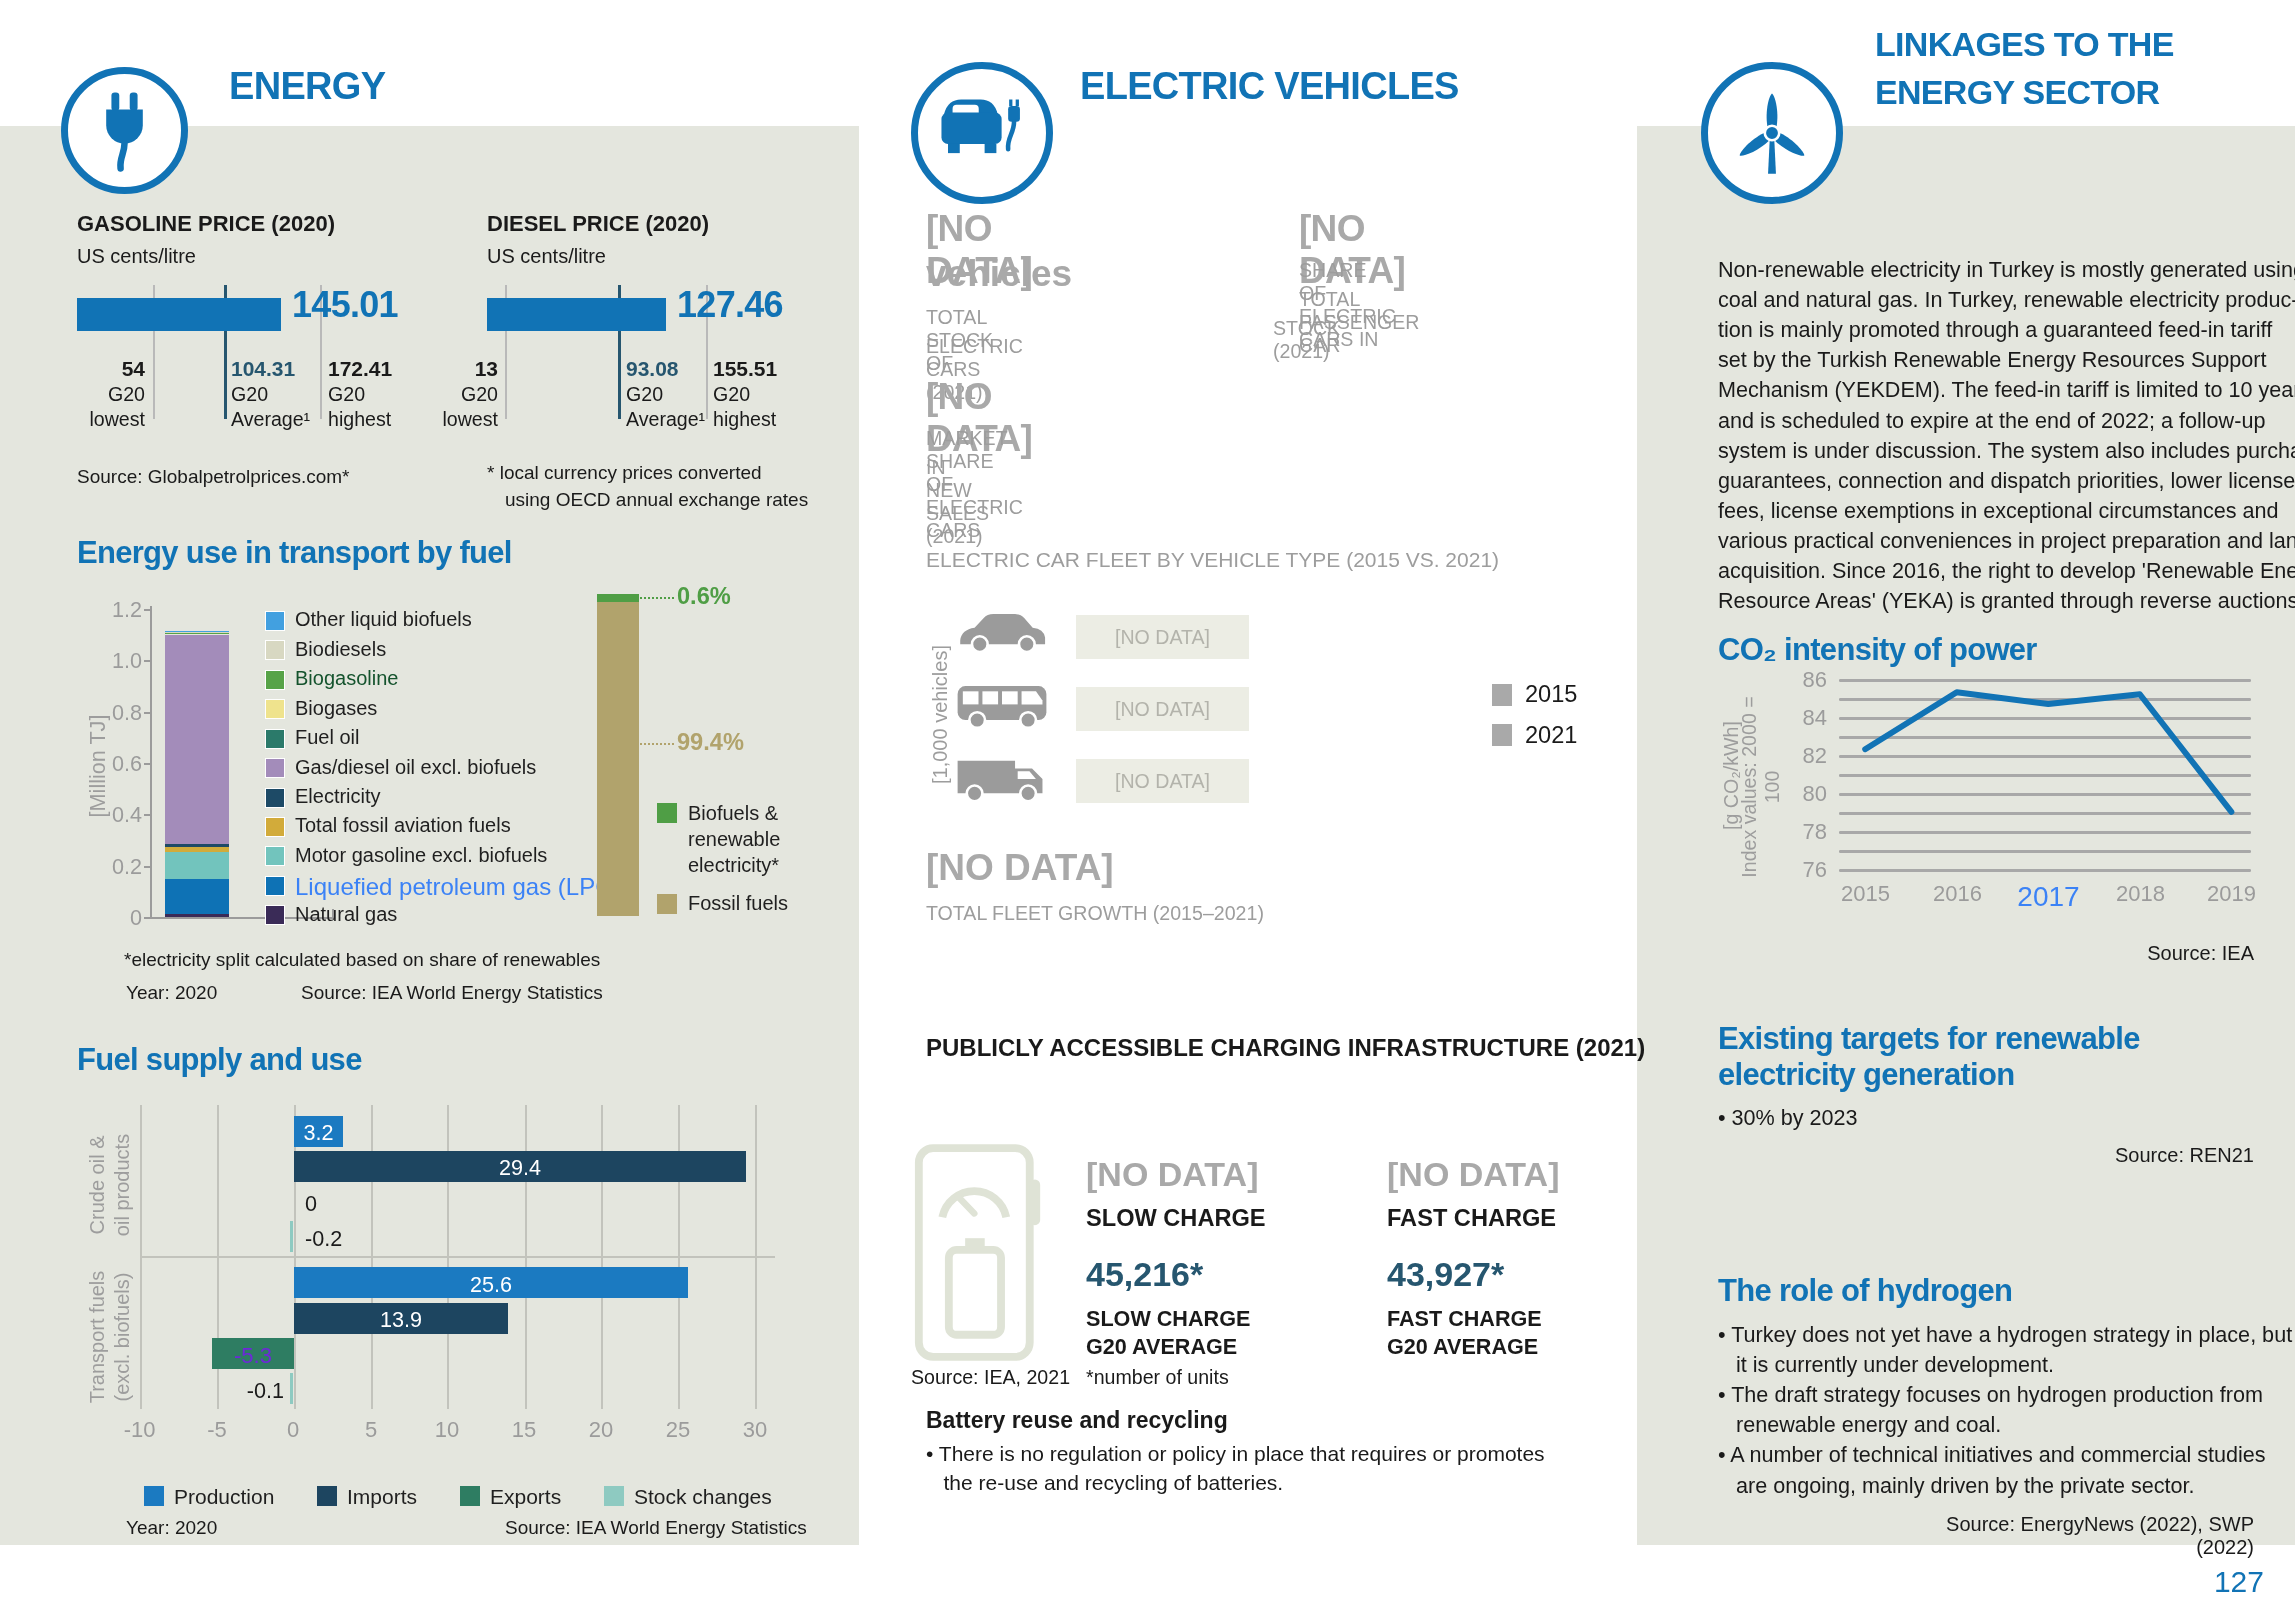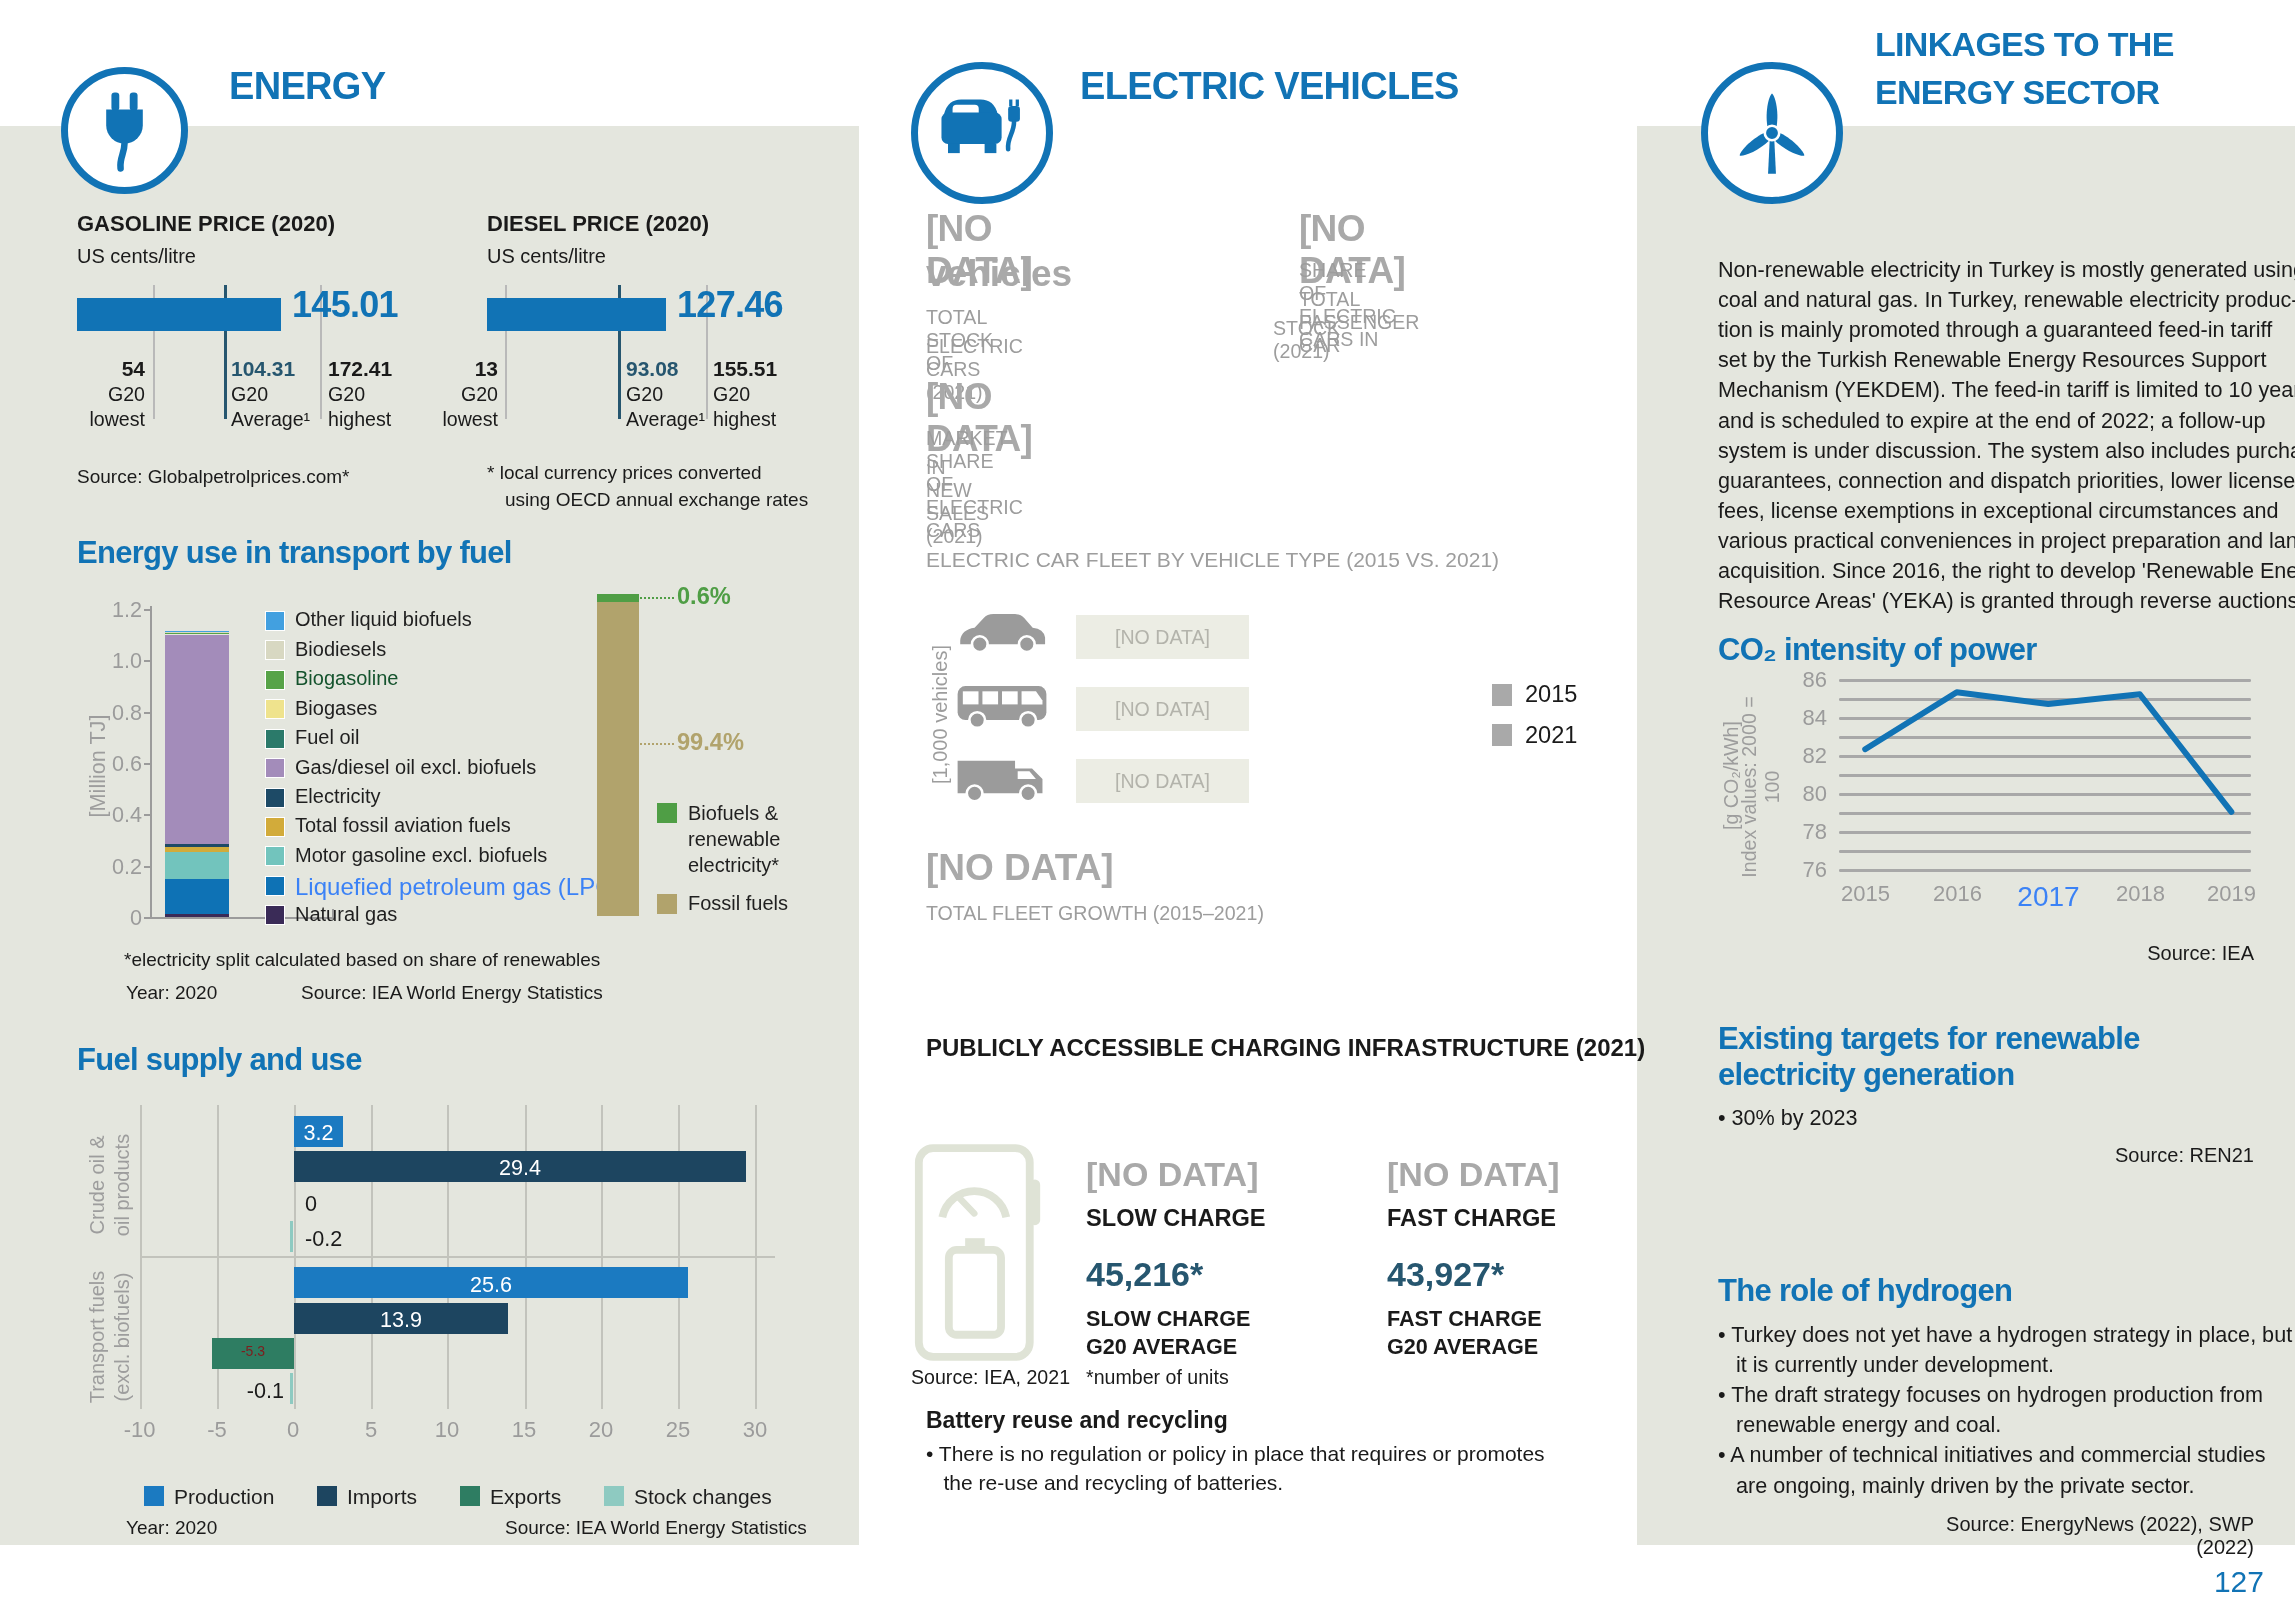--- a/index.html
+++ b/index.html
@@ -196,21 +196,21 @@
       <div style="position: absolute; left: 202px; top: 46px; width: 452px; height: 31px; background: rgb(29, 69, 96);"></div>
       <div style="position: absolute; left: 202px; top: 50px; width: 452px; text-align: center; font-size: 21.6px; color: rgb(255, 255, 255);">29.4</div>
       <div style="position: absolute; left: 213px; top: 86px; font-size: 21.6px; color: rgb(26, 26, 26);">0</div>
       <div style="position: absolute; left: 198px; top: 116px; width: 3.3px; height: 31px; background: rgb(142, 202, 193);"></div>
       <div style="position: absolute; left: 213px; top: 121px; font-size: 21.6px; color: rgb(26, 26, 26);">-0.2</div>
       <div style="position: absolute; left: 202px; top: 162px; width: 394px; height: 31px; background: rgb(27, 122, 193);"></div>
       <div style="position: absolute; left: 202px; top: 167px; width: 394px; text-align: center; font-size: 21.6px; color: rgb(255, 255, 255);">25.6</div>
       <div style="position: absolute; left: 202px; top: 198px; width: 214px; height: 31px; background: rgb(29, 69, 96);"></div>
       <div style="position: absolute; left: 202px; top: 202px; width: 214px; text-align: center; font-size: 21.6px; color: rgb(255, 255, 255);">13.9</div>
       <div style="position: absolute; left: 120px; top: 233px; width: 82px; height: 31px; background: rgb(46, 125, 98);"></div>
-      <div style="position: absolute; left: 120px; top: 238px; width: 82px; text-align: center; font-size: 14px; color: #7f1d1d;">-5.3</div>
+      <div style="position: absolute; left: 120px; top: 238px; width: 82px; text-align: center; font-size: 22px; color: #6d28d9;">-5.3</div>
       <div style="position: absolute; left: 198px; top: 268px; width: 3.3px; height: 31px; background: rgb(142, 202, 193);"></div>
       <div style="position: absolute; left: 84px; top: 273px; width: 108px; text-align: right; font-size: 21.6px; color: rgb(26, 26, 26);">-0.1</div>
     </div>
   <div class="abs" id="fuel-supply-legend" style="left:92px;top:1485px;width:766px;height:29.4px;">
       <div style="position: absolute; left: 52px; top: 1.3px; width: 19.6px; height: 19.6px; background: rgb(27, 122, 193);"></div>
       <div style="position: absolute; left: 82px; top: 0px; font-size: 21px; color: rgb(31, 31, 31);">Production</div>
       <div style="position: absolute; left: 225px; top: 1.3px; width: 19.6px; height: 19.6px; background: rgb(29, 69, 96);"></div>
       <div style="position: absolute; left: 255px; top: 0px; font-size: 21px; color: rgb(31, 31, 31);">Imports</div>
       <div style="position: absolute; left: 368px; top: 1.3px; width: 19.6px; height: 19.6px; background: rgb(46, 125, 98);"></div>
       <div style="position: absolute; left: 398px; top: 0px; font-size: 21px; color: rgb(31, 31, 31);">Exports</div>

